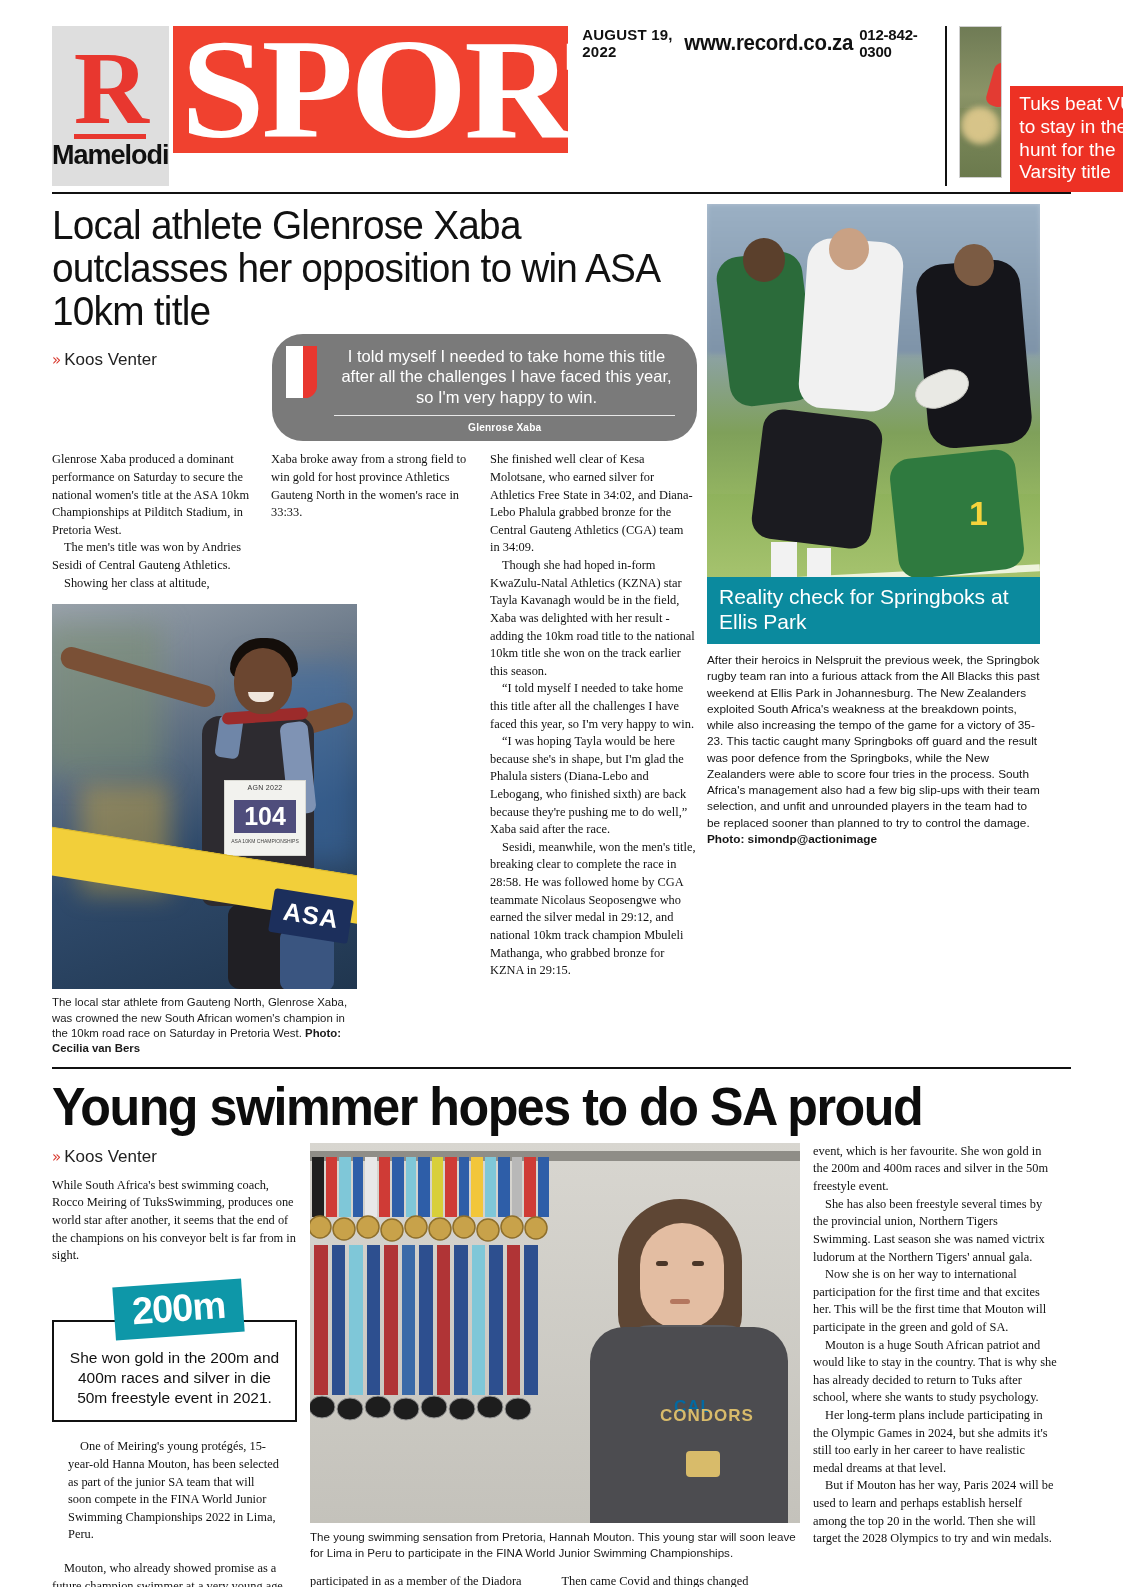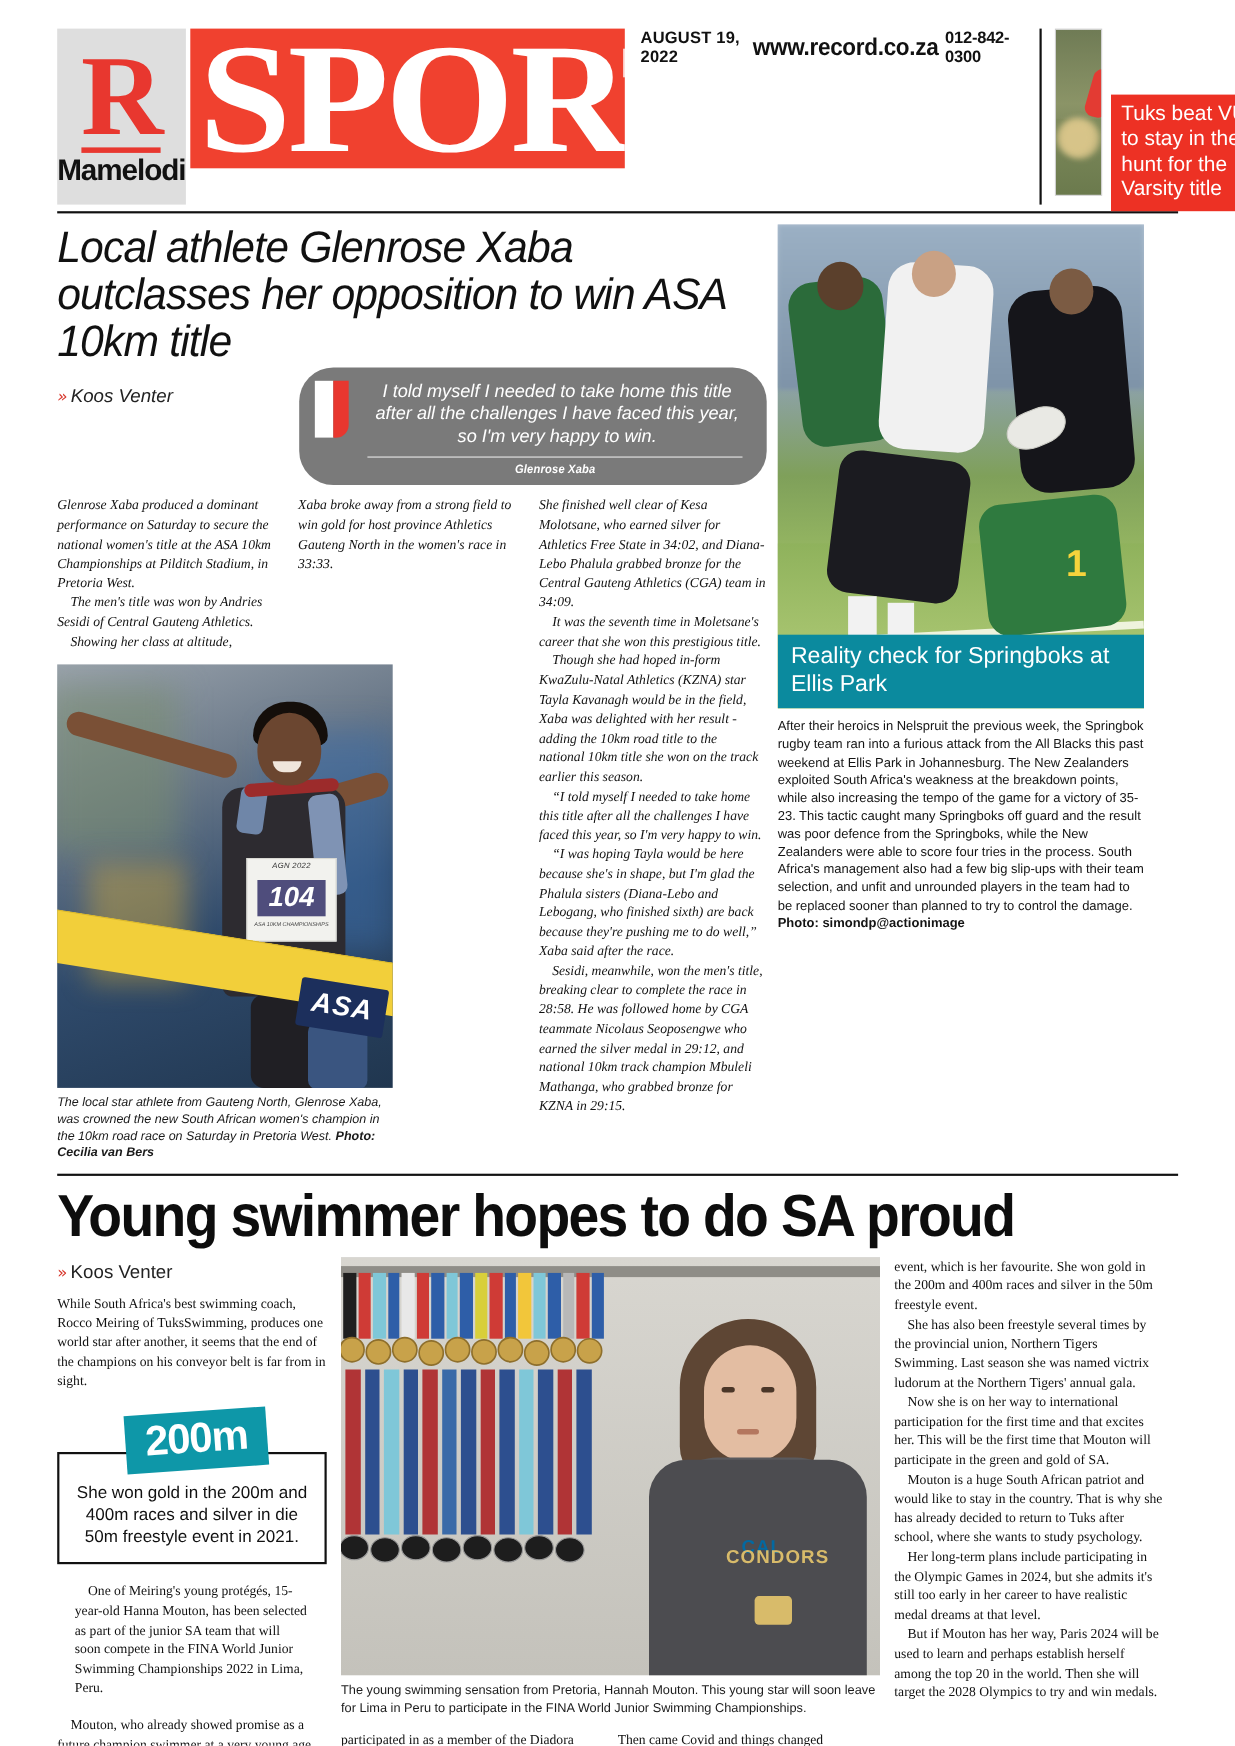--- a/index.html
+++ b/index.html
@@ -71,21 +71,21 @@
   .promo-caption {
     background:#ed3124; color:#fff; font-family:"Liberation Sans", sans-serif;
     font-size:19px; line-height:1.2; font-weight:400; padding:7px 10px 8px 9px;
     align-self:flex-start; margin-top:60px; margin-left:8px; width:auto;
   }
 
   .rule-thick { border-top:2px solid #111; margin-top:6px; }
 
   
   .a1 { margin-top:10px; display:flex; }
-  .a1-left { width:645px;font-style:italic; }
+  .a1-left { width:645px; }
   .a1-right { width:333px; margin-left:10px; }
 
   .headline1 {
     font-family:"Liberation Sans", sans-serif; font-weight:400; font-size:40px;
     line-height:1.08; letter-spacing:-0.8px; color:#111; transform:scaleX(0.97);
     transform-origin:left top;
   }
   .byline { display:flex; align-items:center; gap:6px; margin-top:16px; }
   .byline .chev { color:#d8372c; font-size:15px; letter-spacing:-3px; font-family:"DejaVu Sans", sans-serif; }
   .byline .name { font-family:"Liberation Sans", sans-serif; font-size:17px; color:#222; }
@@ -346,21 +346,20 @@
             <span>The local star athlete from Gauteng North, Glenrose Xaba, was crowned the new South African women's champion in the 10km road race on Saturday in Pretoria West. </span><b>Photo: Cecilia van Bers</b>
           </div>
         </div>
 
         <div class="col">
           <p class="first">Xaba broke away from a strong field to win gold for host province Athletics Gauteng North in the women's race in 33:33.</p>
         </div>
 
         <div class="col">
           <p class="first">She finished well clear of Kesa Molotsane, who earned silver for Athletics Free State in 34:02, and Diana-Lebo Phalula grabbed bronze for the Central Gauteng Athletics (CGA) team in 34:09.</p>
-          <p>It was the seventh time in Moletsane's career that she won this prestigious title.</p>
           <p>Though she had hoped in-form KwaZulu-Natal Athletics (KZNA) star Tayla Kavanagh would be in the field, Xaba was delighted with her result - adding the 10km road title to the national 10km title she won on the track earlier this season.</p>
           <p>“I told myself I needed to take home this title after all the challenges I have faced this year, so I'm very happy to win.</p>
           <p>“I was hoping Tayla would be here because she's in shape, but I'm glad the Phalula sisters (Diana-Lebo and Lebogang, who finished sixth) are back because they're pushing me to do well,” Xaba said after the race.</p>
           <p>Sesidi, meanwhile, won the men's title, breaking clear to complete the race in 28:58. He was followed home by CGA teammate Nicolaus Seoposengwe who earned the silver medal in 29:12, and national 10km track champion Mbuleli Mathanga, who grabbed bronze for KZNA in 29:15.</p>
         </div>
       </div>
     </div>
 
     <div class="a1-right">
       <div class="rugby-photo">

